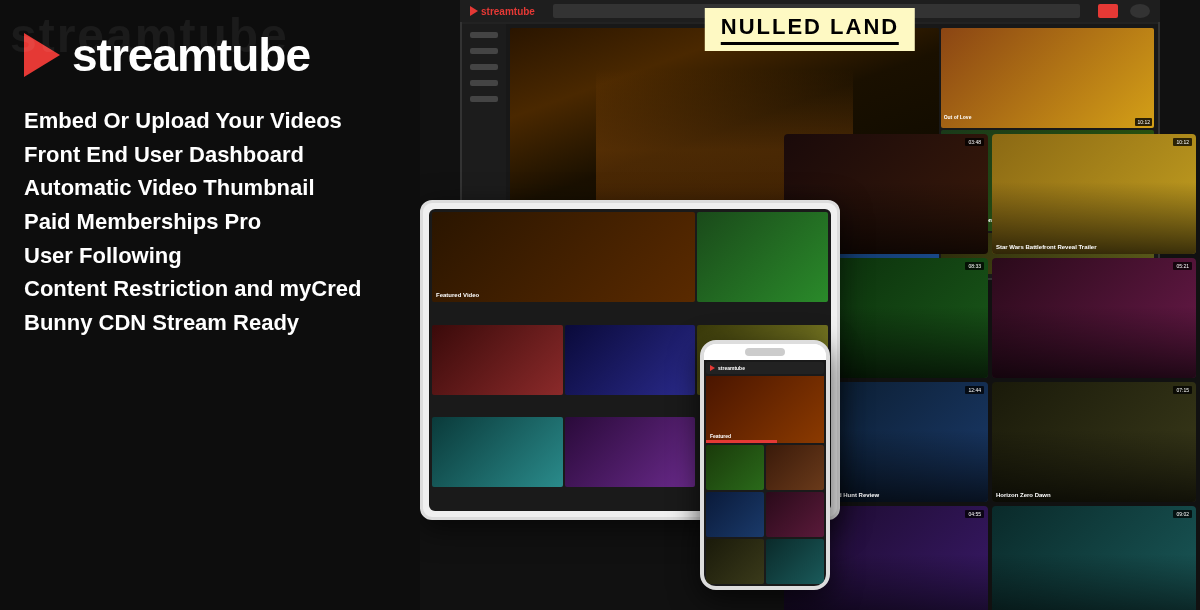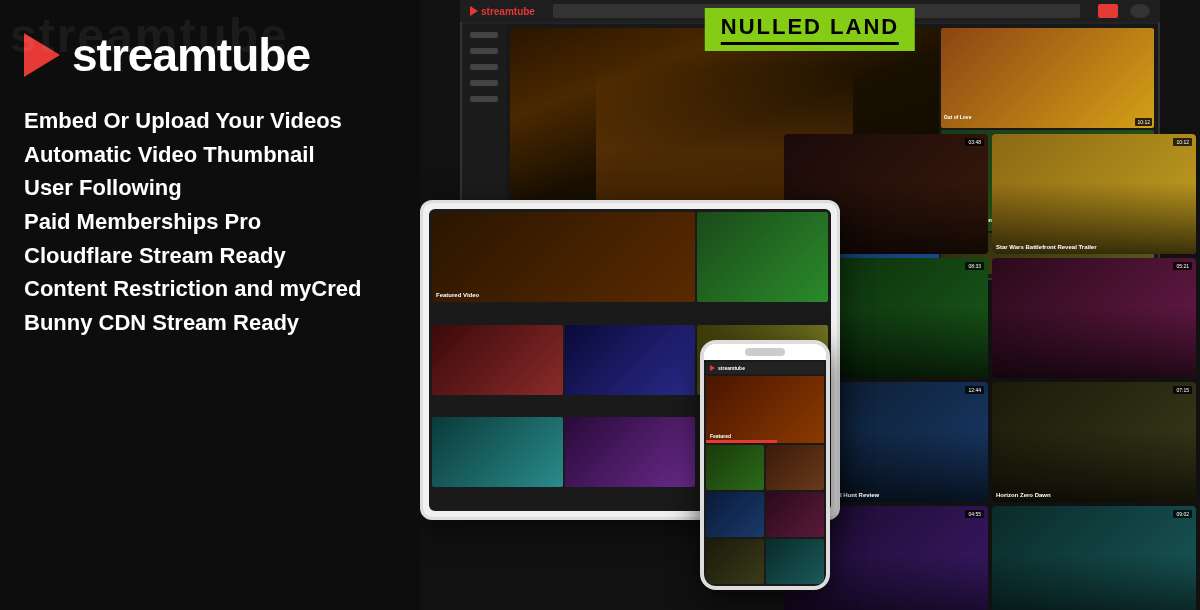--- a/index.html
+++ b/index.html
@@ -328,21 +328,21 @@
       padding: 1px 3px;
       border-radius: 1px;
     }
 
     
     .nulled-watermark {
       position: absolute;
       top: 8px;
       left: 50%;
       transform: translateX(-50%);
-      background: #84cc16;
+      background: #fef9c3;
       color: #000;
       font-weight: bold;
       font-size: 22px;
       padding: 6px 16px;
       letter-spacing: 2px;
       z-index: 100;
       white-space: nowrap;
     }
 
     .nulled-land-line {
@@ -405,24 +405,24 @@
 <div class="left-panel">
   <div class="bg-logo-text">streamtube</div>
 
   <div class="logo-area">
     <div class="logo-play"></div>
     <span class="logo-text">streamtube</span>
   </div>
 
   <div class="features-list">
     <div class="feature-item">Embed Or Upload Your Videos</div>
+    <div class="feature-item">Front End User Dashboard</div>
     <div class="feature-item">Automatic Video Thumbnail</div>
+    <div class="feature-item">Paid Memberships Pro</div>
     <div class="feature-item">User Following</div>
-    <div class="feature-item">Paid Memberships Pro</div>
-    <div class="feature-item">Cloudflare Stream Ready</div>
     <div class="feature-item">Content Restriction and myCred</div>
     <div class="feature-item">Bunny CDN Stream Ready</div>
   </div>
 </div>
 
 <div class="right-panel">
 
   <div class="nulled-watermark">
     <span>NULLED</span>
     <span> </span>

